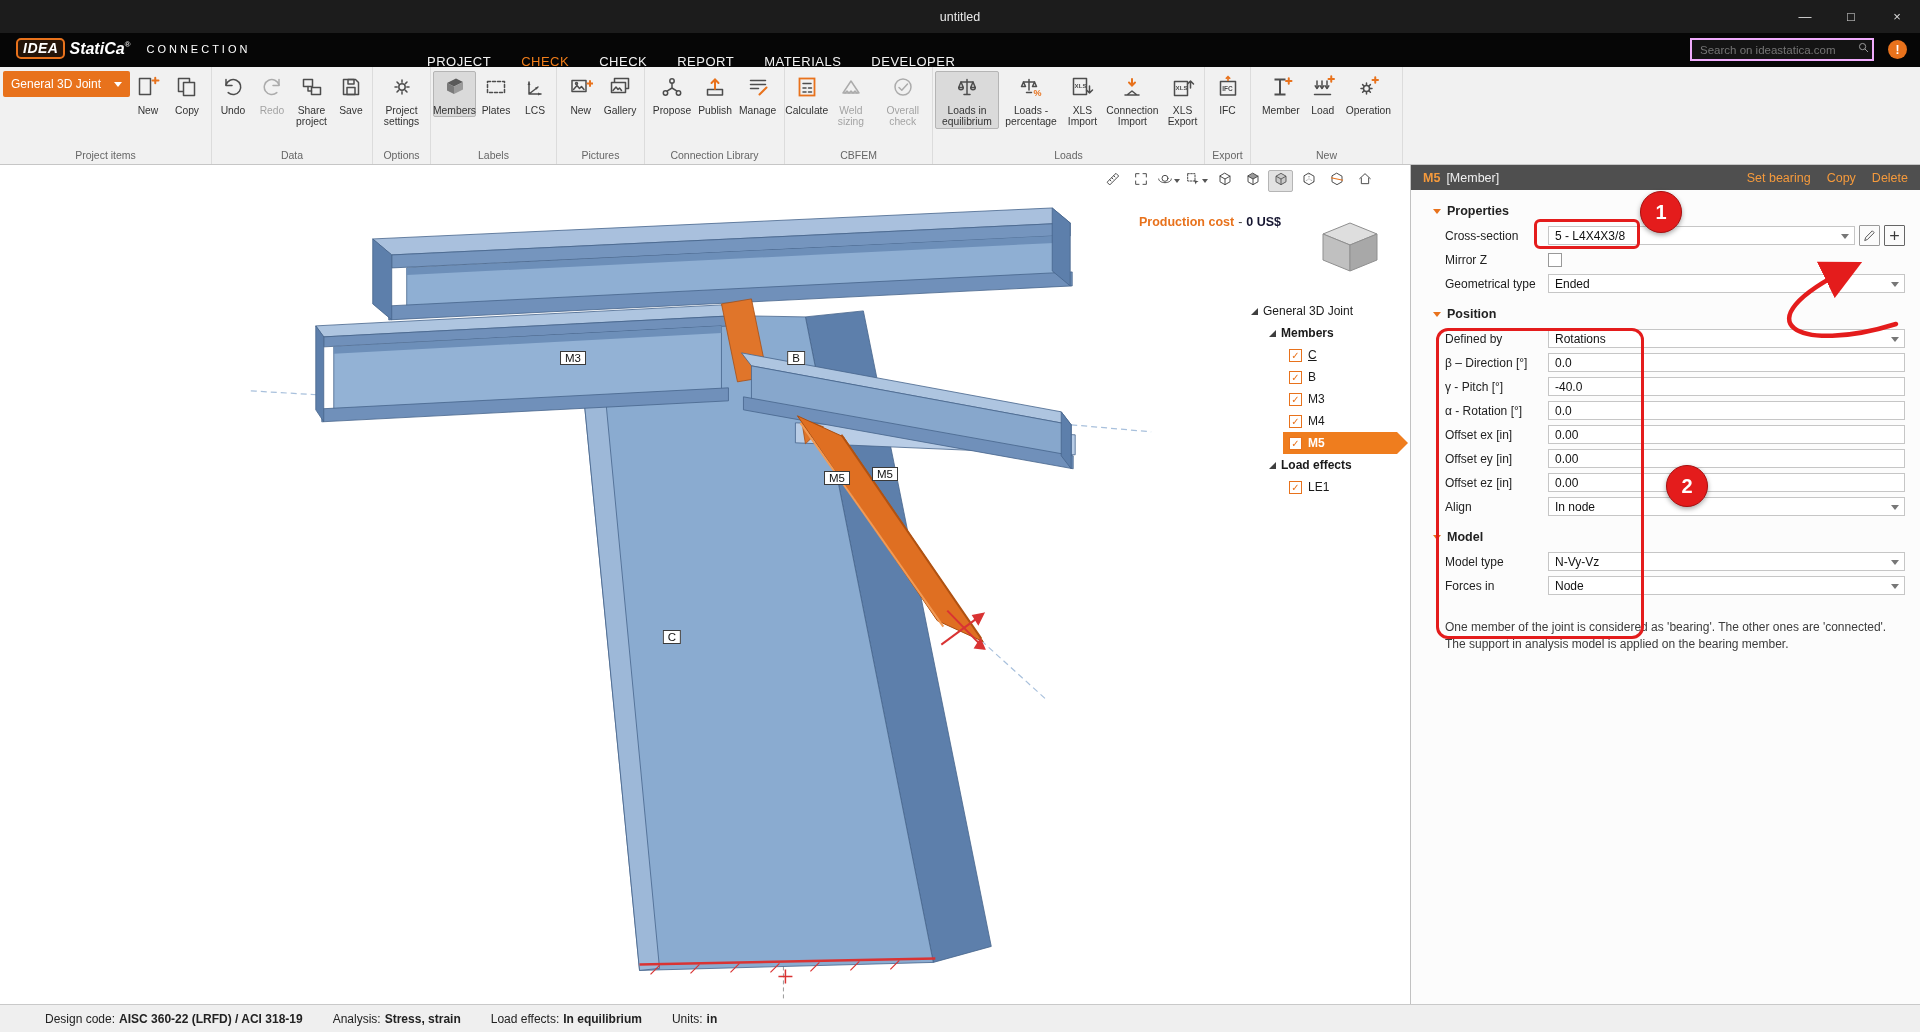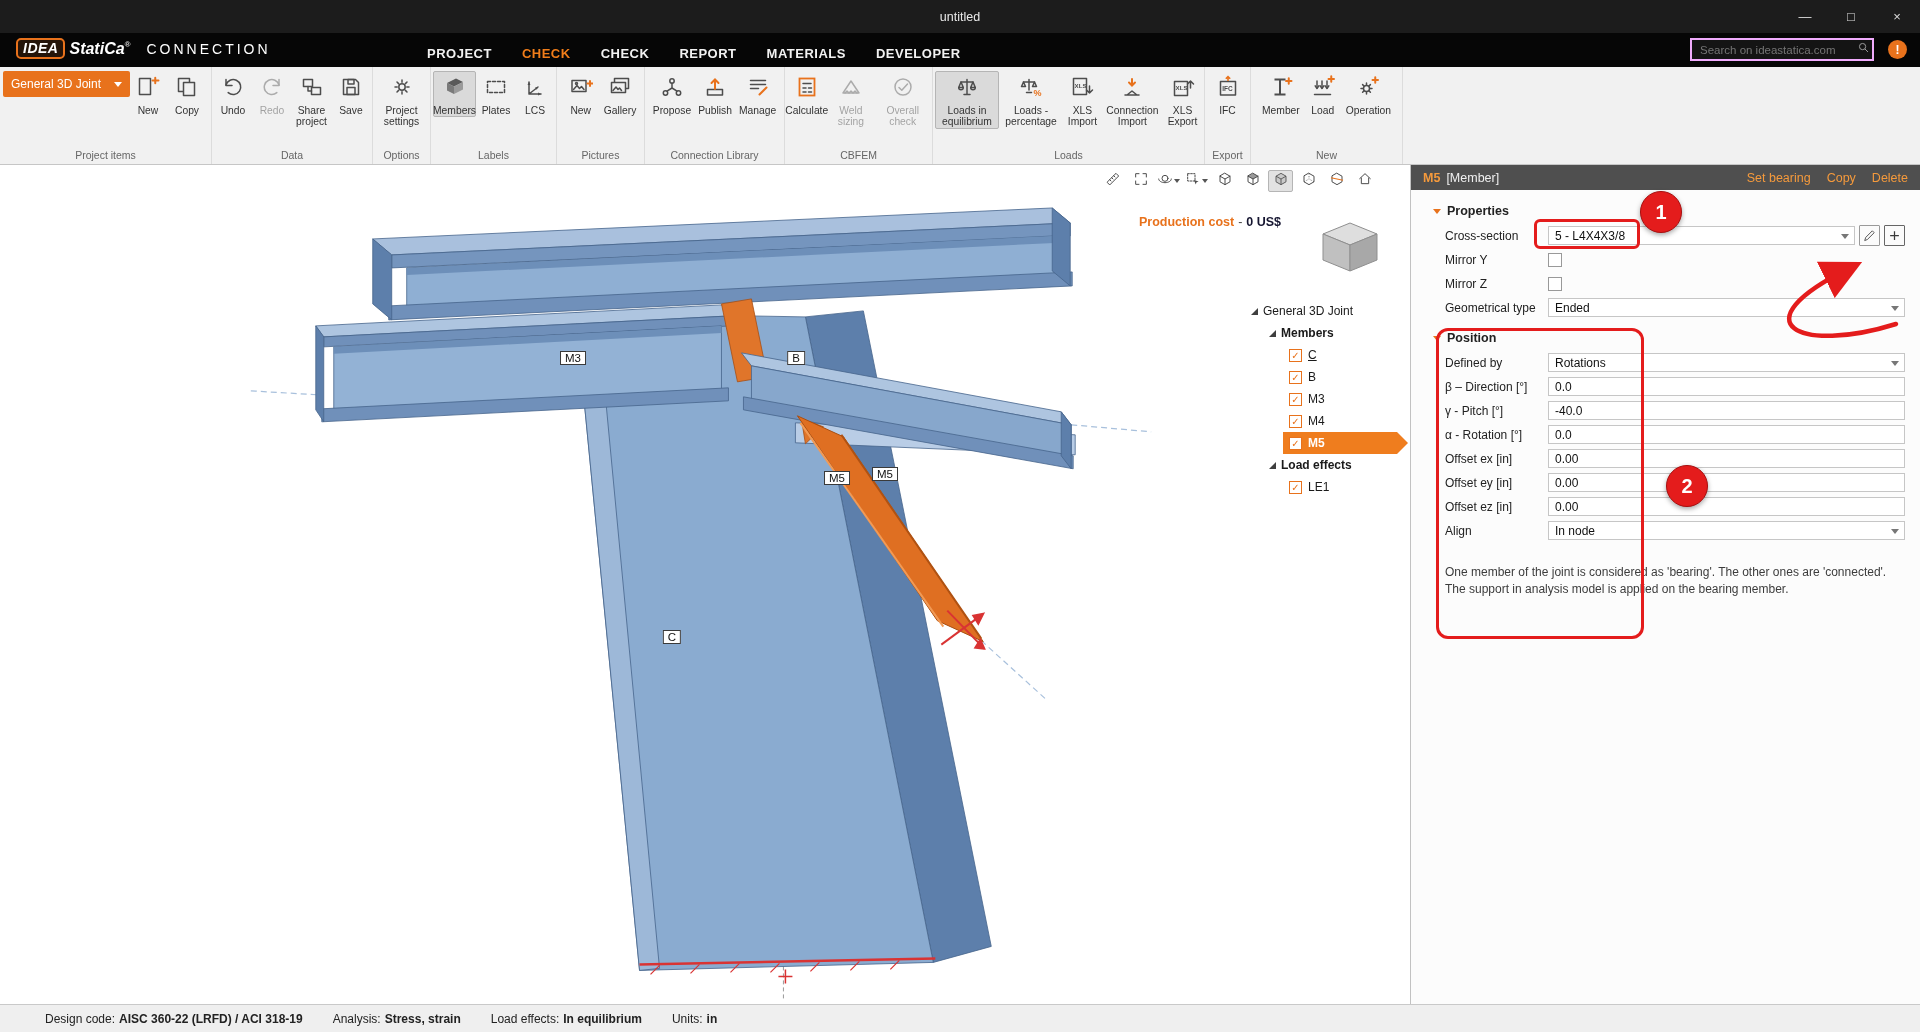--- a/index.html
+++ b/index.html
@@ -12,23 +12,23 @@
   .win-controls{position:absolute;right:0;top:0;height:33px;display:flex;}
   .win-btn{width:46px;height:33px;display:flex;align-items:center;justify-content:center;
        color:#dcdcdc;font-size:13px;cursor:default;}
   
   .menubar{position:absolute;left:0;top:33px;width:100%;height:34px;background:#060606;color:#fff;}
   .logo{position:absolute;left:16px;top:5px;display:flex;align-items:center;gap:4px;}
   .logo-idea{border:2px solid #e8721c;border-radius:5px;padding:0 5px 1px 5px;color:#fff;
        font-style:italic;font-weight:bold;font-size:14px;letter-spacing:.5px;background:#e8721c22;}
   .logo-statica{font-style:italic;font-weight:bold;font-size:16px;color:#fff;}
   .logo-reg{font-size:8px;vertical-align:top;color:#ddd;}
-  .logo-app{margin-left:12px;font-size:14px;letter-spacing:3px;color:#fff;}
+  .logo-app{margin-left:12px;font-size:11px;letter-spacing:3px;color:#fff;}
   .menu-items{position:absolute;left:412px;top:0;height:34px;display:flex;}
-  .menu-item{height:34px;line-height:34px;padding:4px 15px;font-size:13px;font-weight:700;
+  .menu-item{height:34px;line-height:34px;padding:12px 15px;font-size:13px;font-weight:400;
        color:#f2f2f2;letter-spacing:.5px;text-align:right;}
   .menu-item.active{color:#f07d1a;box-shadow:inset 0 -3px 0 #f07d1a;}
   .search-box{position:absolute;right:46px;top:5px;width:184px;height:23px;background:#141414;
        border:2px solid #f0abfc;display:flex;align-items:center;padding:0 6px;box-sizing:border-box;}
   .search-box input{flex:1;background:transparent;border:none;outline:none;color:#bbb;
        font-size:11.5px;font-family:inherit;}
   .alert-badge{position:absolute;right:13px;top:7px;width:19px;height:19px;border-radius:50%;
        background:#e8721c;color:#fff;font-size:12px;font-weight:bold;display:flex;
        align-items:center;justify-content:center;}
   
@@ -644,24 +644,20 @@
                     <path d="M4.5 19.5l1.5-4.5L16.5 4.5l3 3L9 18z" stroke="#4d4d4d" stroke-width="1.5" fill="none" stroke-linecap="round" stroke-linejoin="round"></path>
                   </svg>
                 </span>
                 <span class="mini-btn strong">
                   <svg class="ric" width="15" height="15" viewBox="0 0 24 24">
                     <path d="M12 5v14M5 12h14" stroke="#3a3a3a" stroke-width="2" fill="none"></path>
                   </svg>
                 </span>
               </div>
               <div class="p-row">
-                <div class="p-lbl">Mirror Y</div>
-                <span class="p-check"></span>
-              </div>
-              <div class="p-row">
                 <div class="p-lbl">Mirror Z</div>
                 <span class="p-check"></span>
               </div>
               <div class="p-row">
                 <div class="p-lbl">Geometrical type</div>
                 <div class="p-field">
                   <span>Ended</span>
                   <span class="f-caret"></span>
                 </div>
               </div>
@@ -711,20 +707,40 @@
               <div class="p-row">
                 <div class="p-lbl">Offset ez [in]</div>
                 <div class="p-field no-caret">
                   <span>0.00</span>
                 </div>
               </div>
               <div class="p-row">
                 <div class="p-lbl">Align</div>
                 <div class="p-field">
                   <span>In node</span>
+                  <span class="f-caret"></span>
+                </div>
+              </div>
+            </div>
+            <div class="p-section">
+              <div class="p-sec-header">
+                <span class="sec-caret"></span>
+                <span>Model</span>
+              </div>
+              <div class="p-row">
+                <div class="p-lbl">Model type</div>
+                <div class="p-field">
+                  <span>N-Vy-Vz</span>
+                  <span class="f-caret"></span>
+                </div>
+              </div>
+              <div class="p-row">
+                <div class="p-lbl">Forces in</div>
+                <div class="p-field">
+                  <span>Node</span>
                   <span class="f-caret"></span>
                 </div>
               </div>
             </div>
           </div>
         <div class="panel-note">One member of the joint is considered as 'bearing'. The other ones are 'connected'. The support in analysis model is applied on the bearing member.</div>
       </div>
     </div>
   </div>
 

